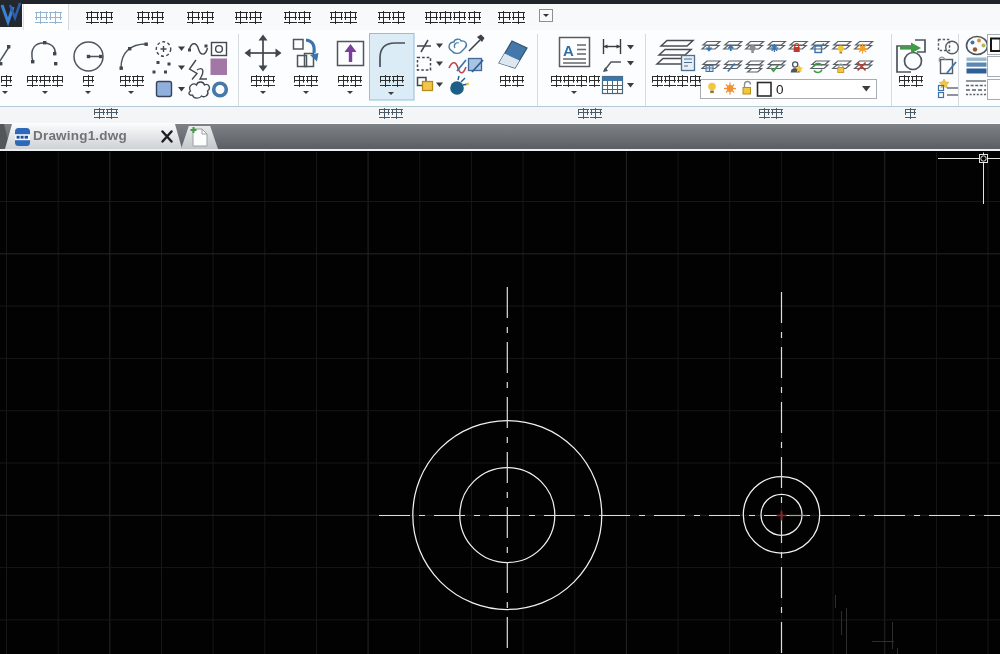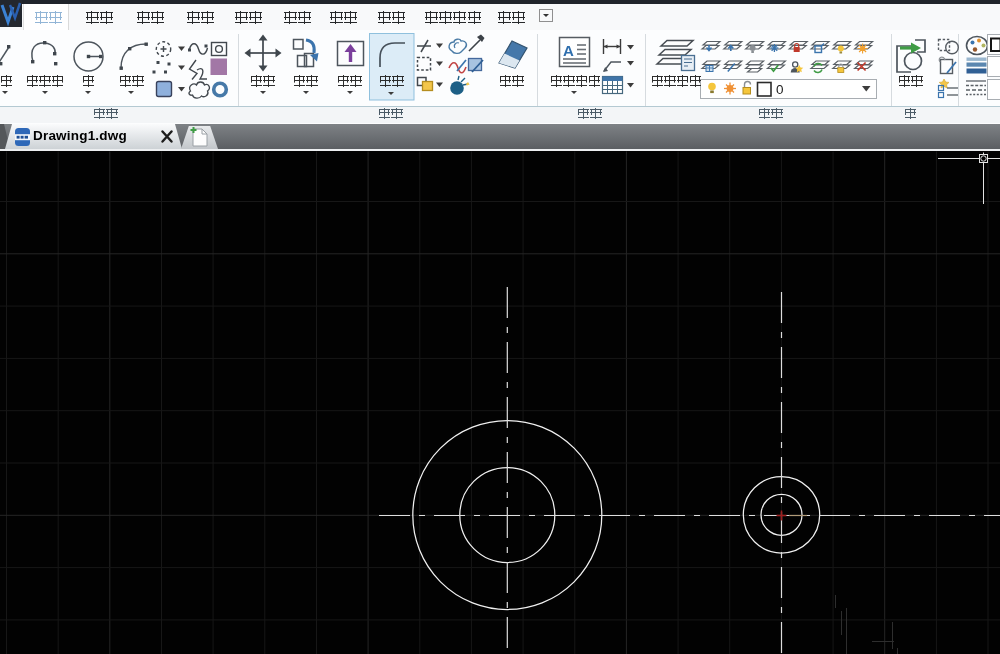--- a/index.html
+++ b/index.html
@@ -37,21 +37,21 @@
 
 #tabbar{left:0;top:123.5px;width:1000px;height:28px;
  background:linear-gradient(#7e8286,#575a5e)}
 #tabbar .bot{position:absolute;left:0;bottom:0;width:100%;height:2.5px;background:#eceef0}
 #doctab{left:5px;top:124px;width:177px;height:25px;
  background:linear-gradient(#fafbfc,#cdd2d6);
  clip-path:polygon(0 100%,7px 0,170px 0,177px 100%)}
 #newtab{left:181px;top:125.5px;width:37px;height:23.5px;
  background:linear-gradient(#e8eaec,#c2c6ca);
  clip-path:polygon(0 100%,8px 0,29px 0,37px 100%)}
-#doctxt{left:33px;top:128px;font-size:13.5px;font-weight:bold;color:#000000;letter-spacing:.2px}
+#doctxt{left:33px;top:128px;font-size:13.5px;font-weight:bold;color:#737373;letter-spacing:.2px}
 
 #canvas{left:0;top:151px}
 </style></head>
 <body>
 <div id="app">
 <div class="abs" id="menubar"></div>
 <div class="abs" id="acttab"></div>
 <div class="abs" id="strip"></div>
 <div class="abs" id="logo"><svg width="22" height="27">
  <path d="M2 5 L8 22 L13 7" stroke="#3b82d4" stroke-width="3" fill="none"></path>

